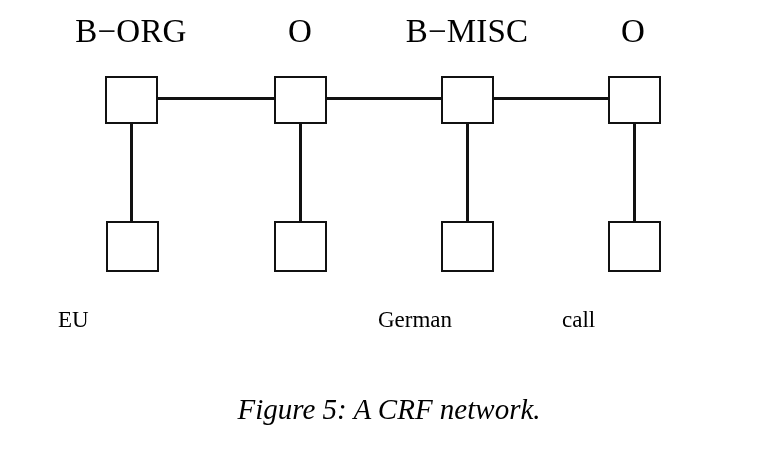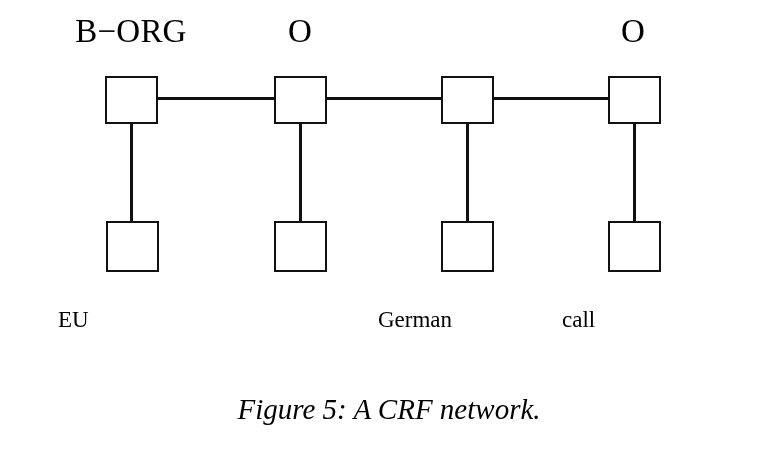--- a/index.html
+++ b/index.html
@@ -64,20 +64,21 @@
     font-style: italic;
   }
 </style>
 </head>
 <body>
 
 <div id="figure-root">
 
   <div class="tag-label" style="left:40px; top:12px; width:182px;">B−ORG</div>
   <div class="tag-label" style="left:250px; top:12px; width:100px;">O</div>
+  <div class="tag-label" style="left:385px; top:12px; width:164px;">B−MISC</div>
   <div class="tag-label" style="left:583px; top:12px; width:100px;">O</div>
 
   <div class="edge-h" style="left:157px; top:97px; width:118px;"></div>
   <div class="edge-h" style="left:325px; top:97px; width:117px;"></div>
   <div class="edge-h" style="left:492px; top:97px; width:117px;"></div>
 
   <div class="edge-v" style="left:130px; top:123px; height:99px;"></div>
   <div class="edge-v" style="left:299px; top:123px; height:99px;"></div>
   <div class="edge-v" style="left:466px; top:123px; height:99px;"></div>
   <div class="edge-v" style="left:633px; top:123px; height:99px;"></div>

